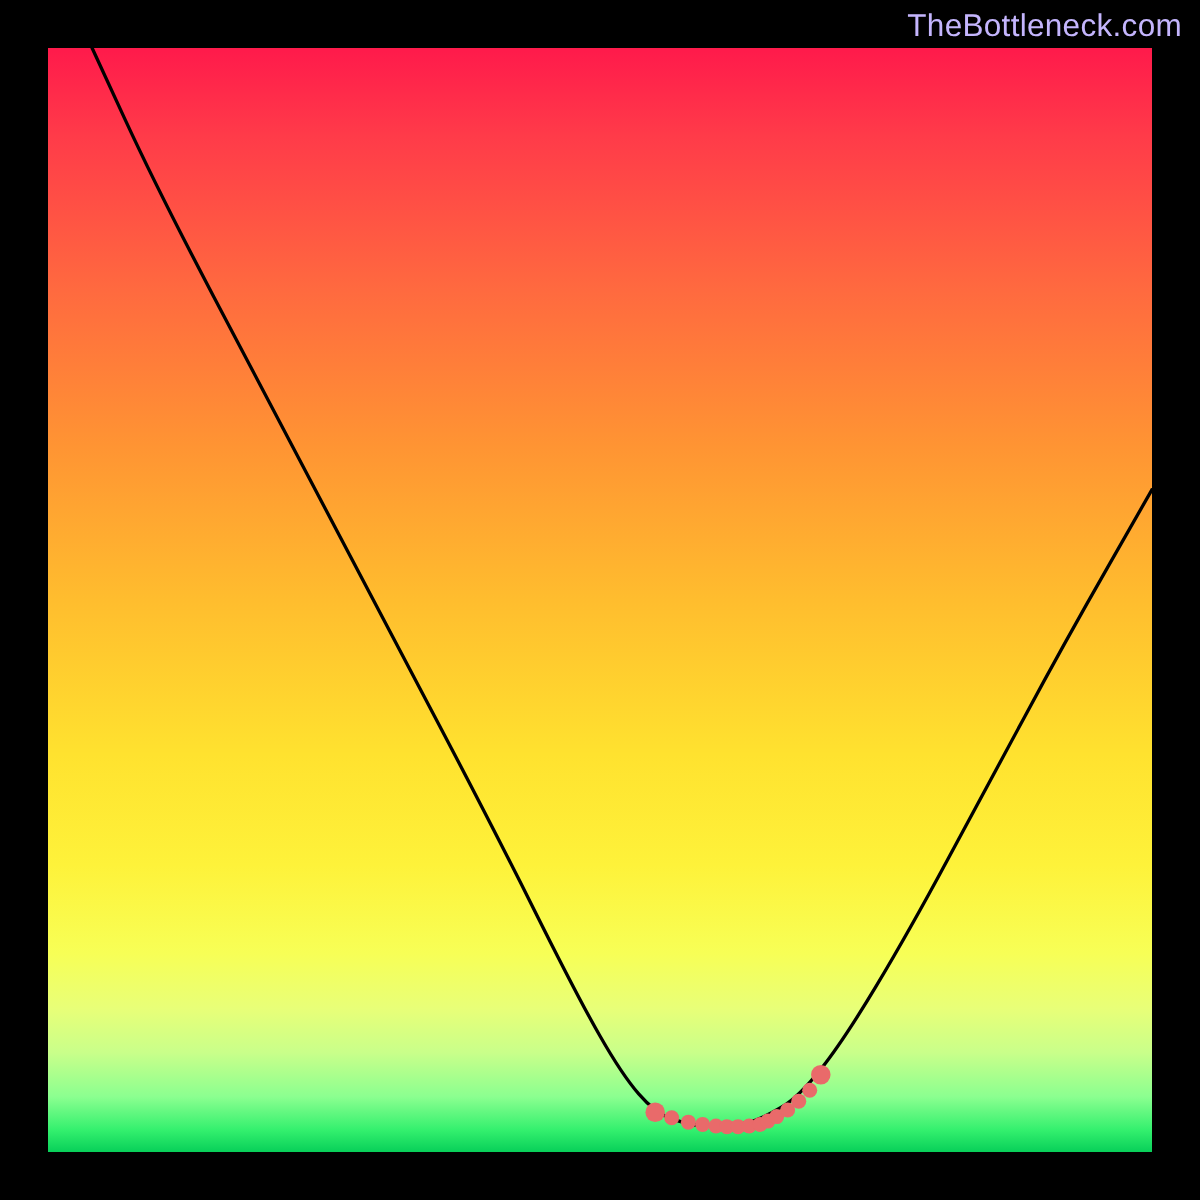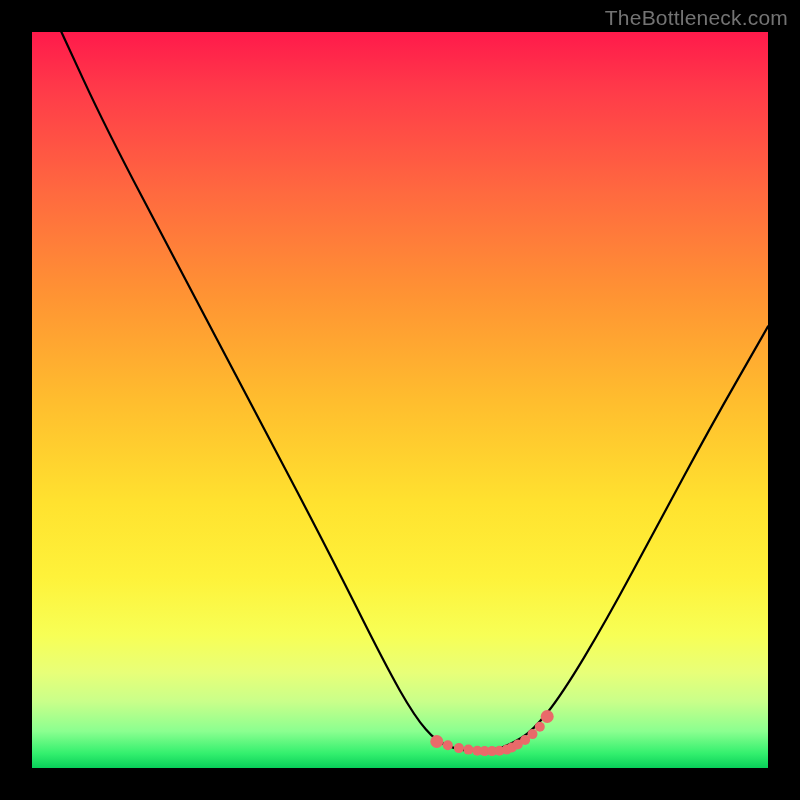--- a/index.html
+++ b/index.html
@@ -14,21 +14,21 @@
   .frame {
     position: absolute;
     left: 0; top: 0;
     width: 800px; height: 800px;
     background: #000;
   }
   .watermark {
     position: absolute;
     top: 6px;
     right: 12px;
-    color: #737373;
+    color: #c4b5fd;
     font-size: 21px;
     font-weight: 500;
     letter-spacing: 0.2px;
     user-select: none;
   }
   .plot {
     position: absolute;
     left: 32px;
     top: 32px;
     width: 736px;

